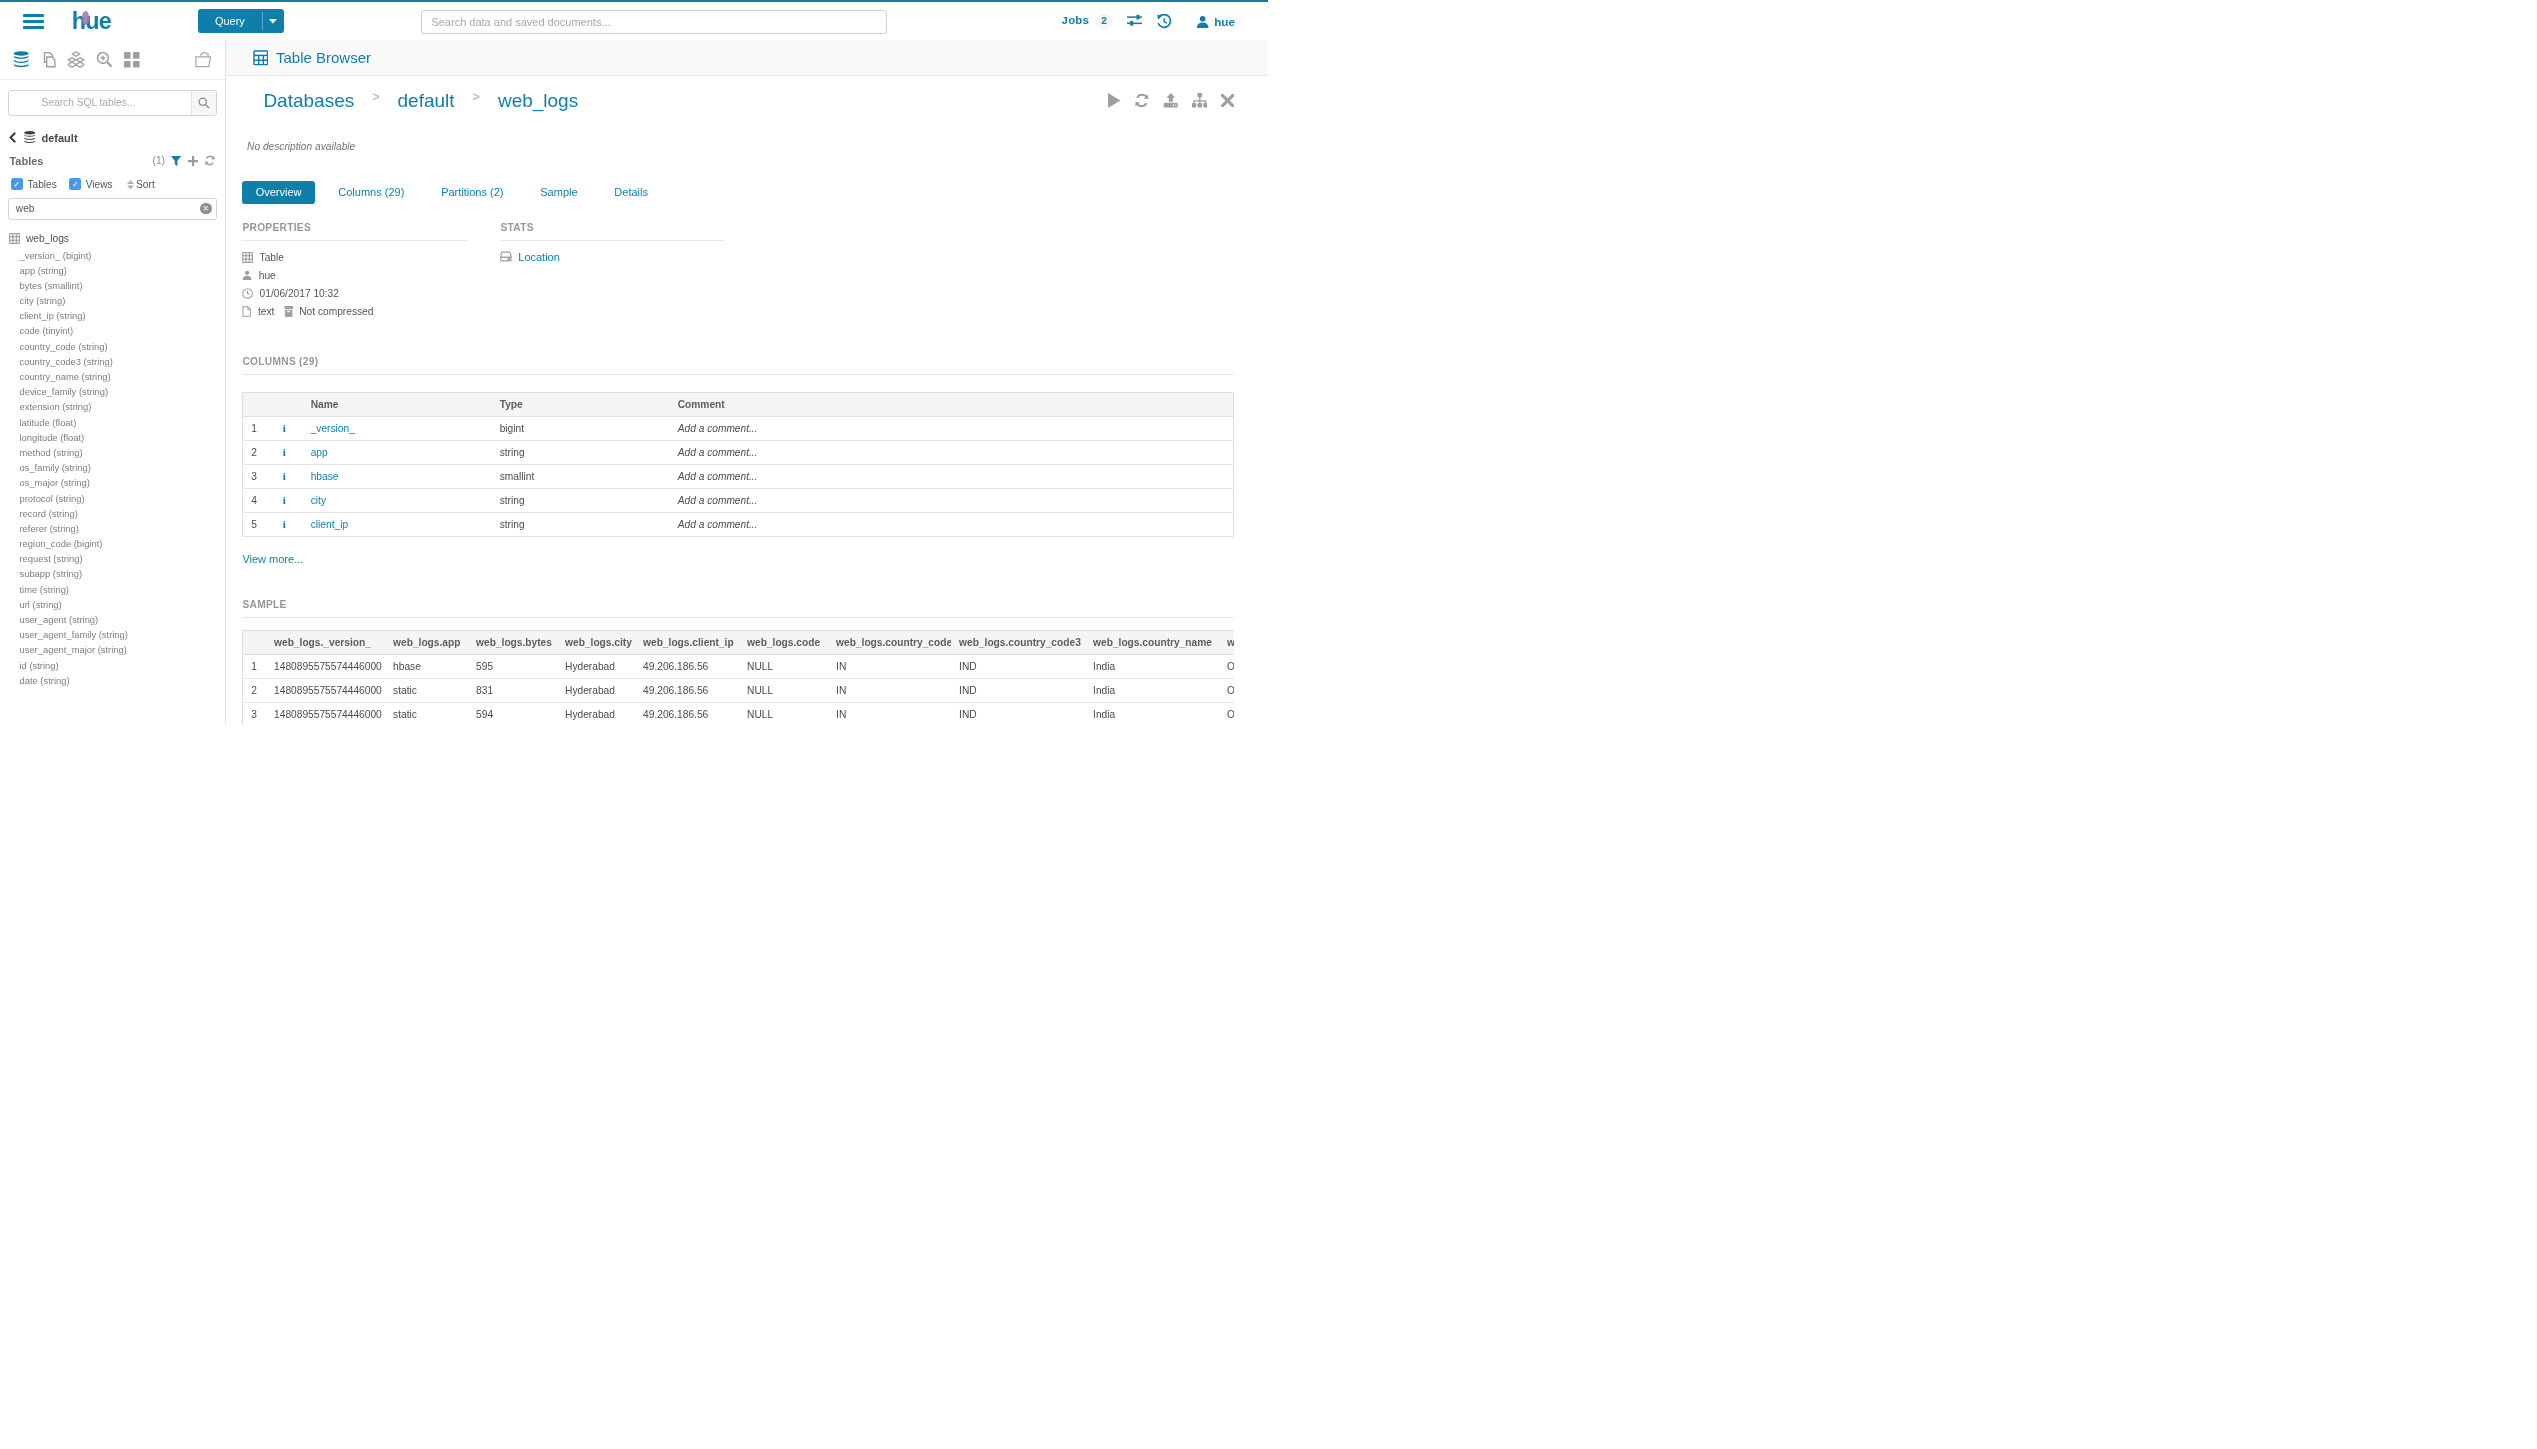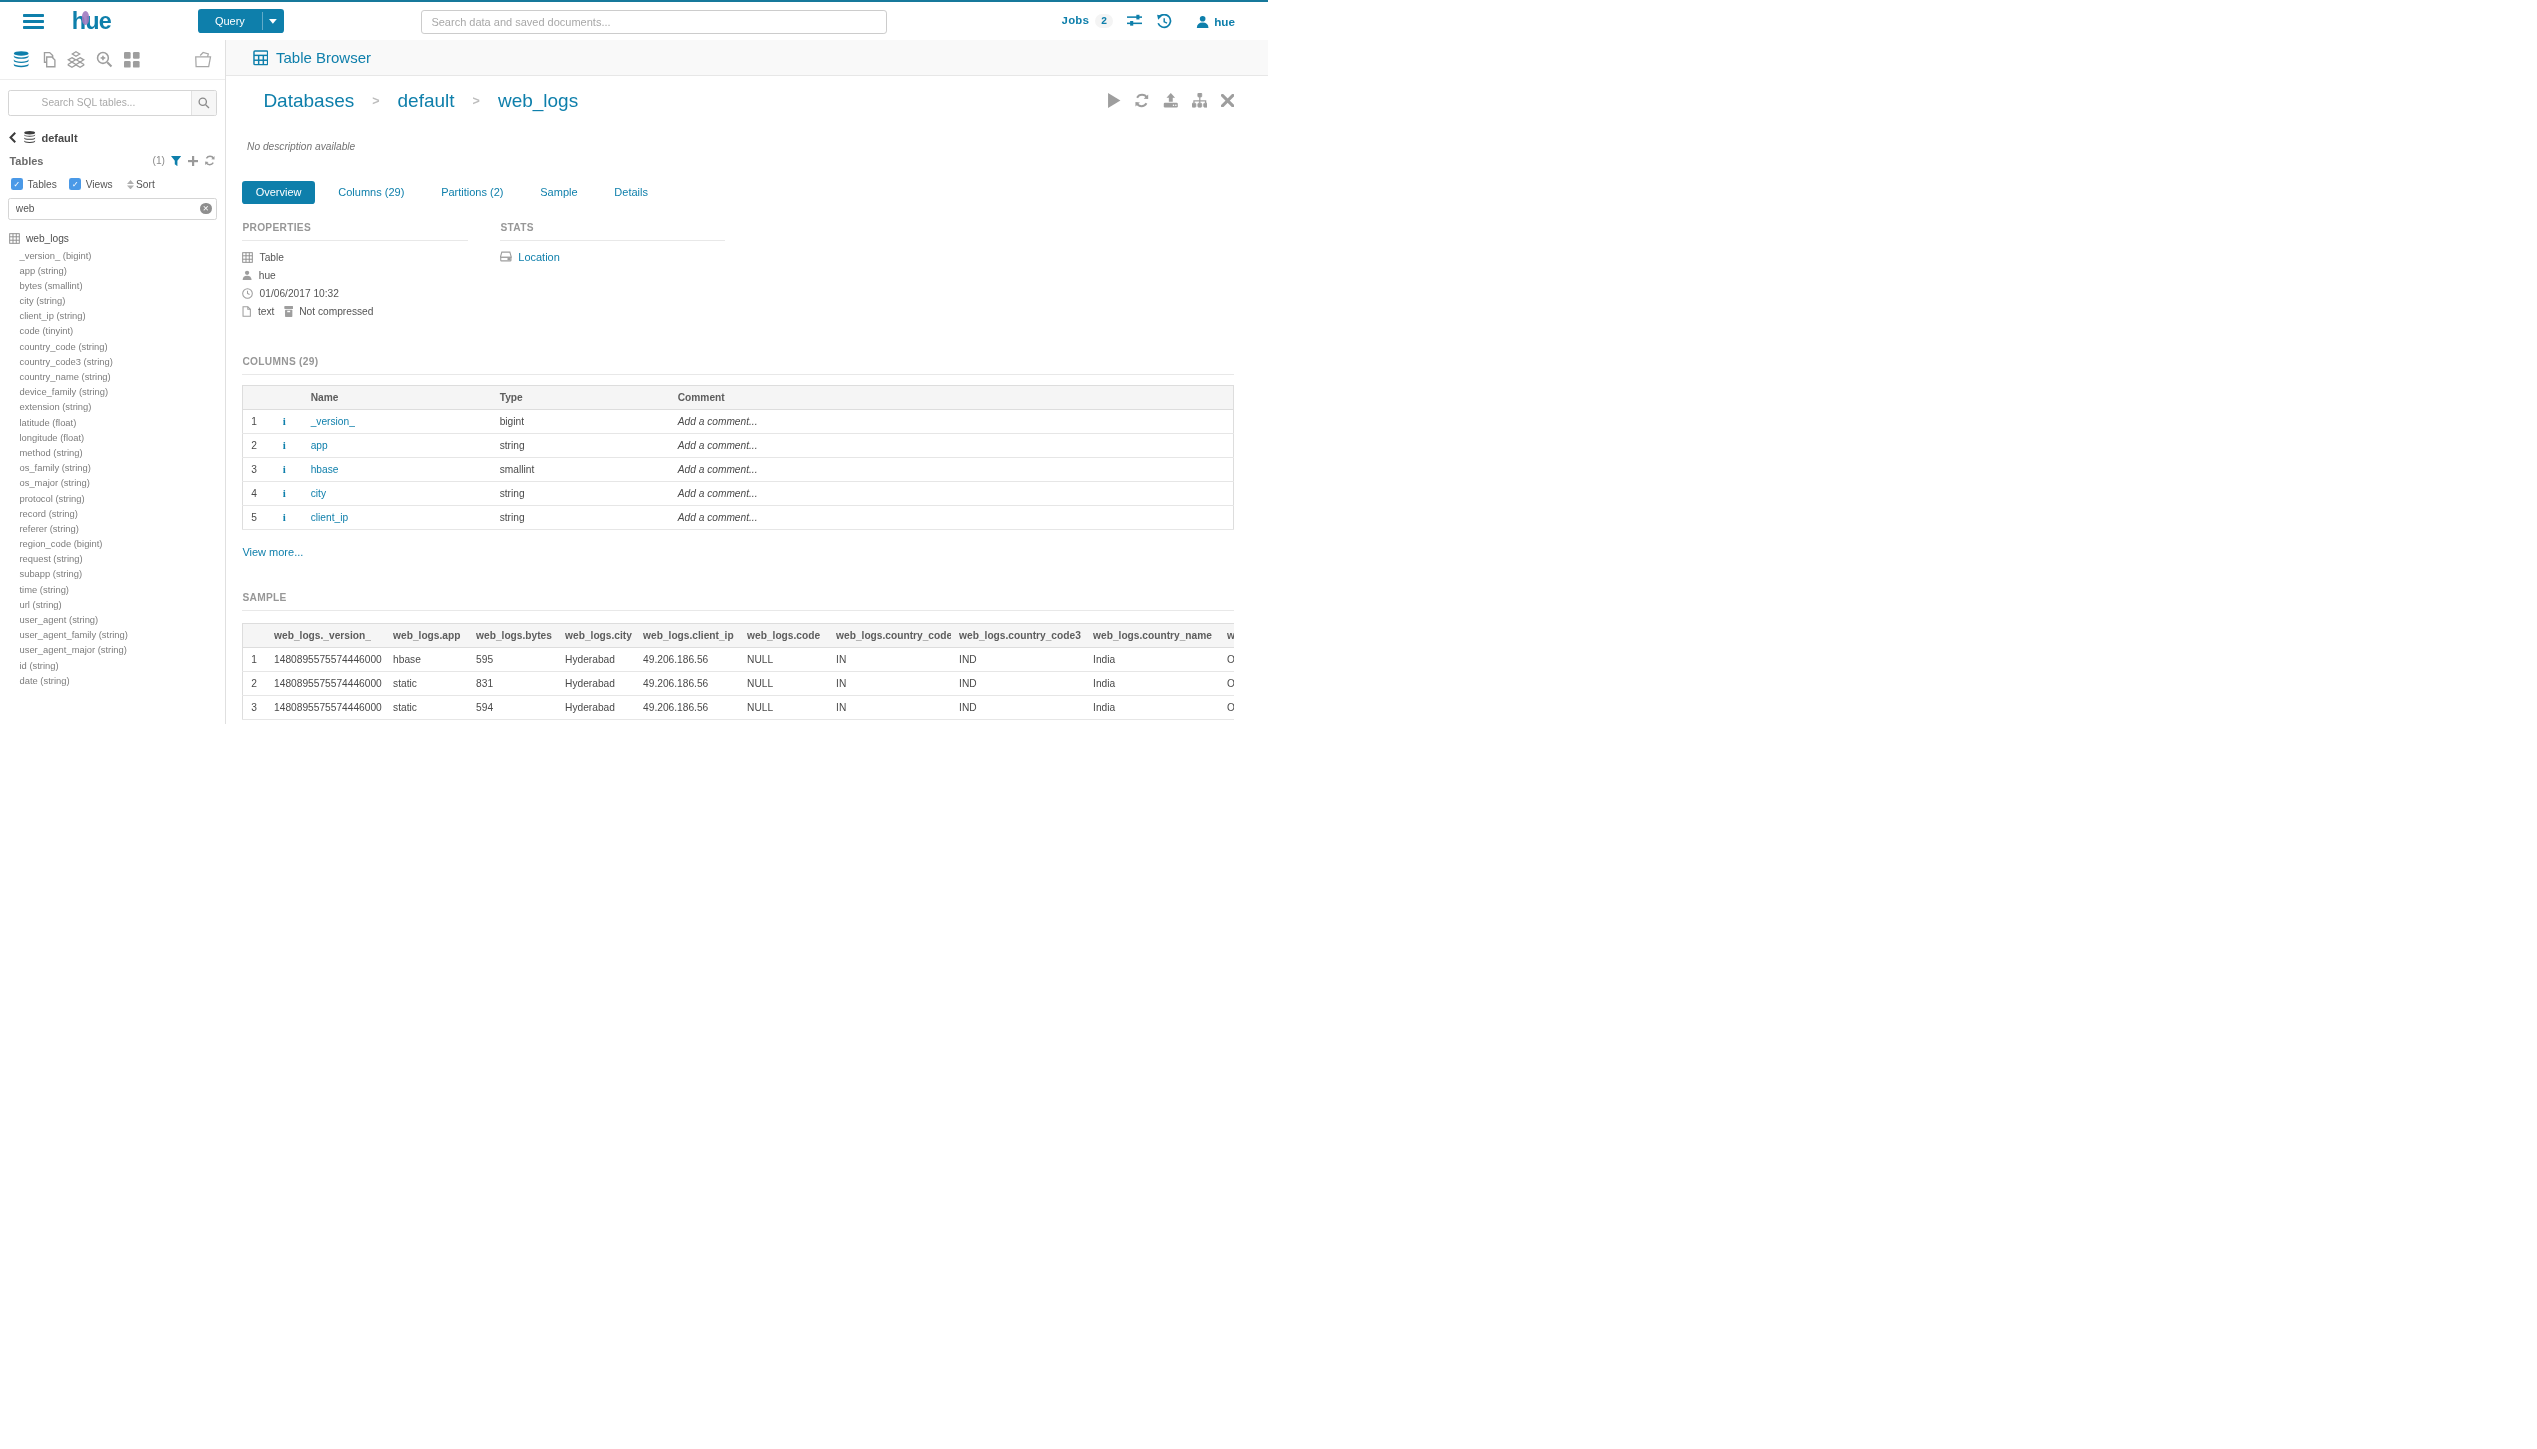--- a/index.html
+++ b/index.html
@@ -57,21 +57,21 @@
   .tree-table { display:flex; align-items:center; gap:5.5px; padding:1.6px 9.4px; cursor:pointer; }
   .tree-table .tt-name { font-size:10.2px; color:#4f4f4f; }
   .tree-cols { margin-top:2.3px; }
   .tree-col { font-size:9.4px; color:#7d7d7d; padding:2.1px 9.4px 2.1px 19.5px; white-space:nowrap; cursor:pointer; }
 
   
   .tbbar { height:36px; background:#f9f9f9; border-bottom:0.8px solid #e7e7e7; display:flex; align-items:center; gap:7.8px; padding-left:26.6px; }
   .tbbar .tb-title { color:#0e7fab; font-size:15px; }
   .content { padding:0 34px 0 16.4px; }
   .bc-row { display:flex; align-items:center; margin-top:13.3px; }
-  .breadcrumb { display:flex; align-items:center; margin-left:21px; }
+  .breadcrumb { display:flex; align-items:flex-start; margin-left:21px; }
   .bc-item { color:#0e7fab; font-size:19px; cursor:pointer; }
   .bc-sep { color:#bdbdbd; font-size:12.5px; margin:0 18px; font-weight:bold; }
   .bc-actions { margin-left:auto; display:flex; align-items:center; gap:13.3px; }
   .desc { font-style:italic; color:#737373; font-size:10.2px; margin:29px 0 0 4.7px; }
   .tabs { display:flex; align-items:center; margin:29px 0 0 0; }
   .tab { font-size:11px; color:#0e7fab; padding:5.5px 13.3px; border-radius:3.1px; cursor:pointer; }
   .tab.active { background:#0e7fab; color:#fff; }
   .tab + .tab { margin-left:10.2px; }
 
   .meta-grid { display:grid; grid-template-columns:226px 225px 1fr; column-gap:32px; margin-top:18px; }
@@ -86,21 +86,21 @@
   .section-hdr2 { color:#979797; font-size:10.2px; font-weight:bold; letter-spacing:0.3px; margin-top:33px; padding-bottom:7px; border-bottom:0.8px solid #e8e8e8; }
 
   table.grid { border-collapse:collapse; table-layout:fixed; background:#fff; }
   table.grid th, table.grid td { text-align:left; font-size:10.2px; padding:0 7.8px; height:24px; overflow:hidden; white-space:nowrap; }
   table.grid thead th { background:#f5f5f5; color:#5d5d5d; font-weight:bold; border:0.8px solid #ddd; border-left:none; border-right:none; }
   table.grid thead th:first-child { border-left:0.8px solid #ddd; }
   table.grid thead th:last-child { border-right:0.8px solid #ddd; }
   table.grid tbody td { border-bottom:0.8px solid #e6e6e6; color:#4a4a4a; }
   table.grid tbody tr td:first-child { border-left:0.8px solid #ddd; }
   table.grid tbody tr td:last-child { border-right:0.8px solid #ddd; }
-  .cols-table-wrap { margin-top:10px; }
+  .cols-table-wrap { margin-top:17px; }
   .col-name { color:#0e7fab; cursor:pointer; }
   .add-comment { color:#9a9a9a; font-style:italic; }
   .info-i { color:#0e7fab; font-weight:bold; font-family:"Liberation Serif",serif; font-size:11px; cursor:pointer; }
   .view-more { color:#0e7fab; font-size:11px; margin:16.4px 0 0 0; cursor:pointer; display:inline-block; }
   .sample-wrap { margin-top:11.7px; overflow:hidden; }
   .num-cell { color:#555; }
 
   svg { display:block; }
 </style>
 </head>

